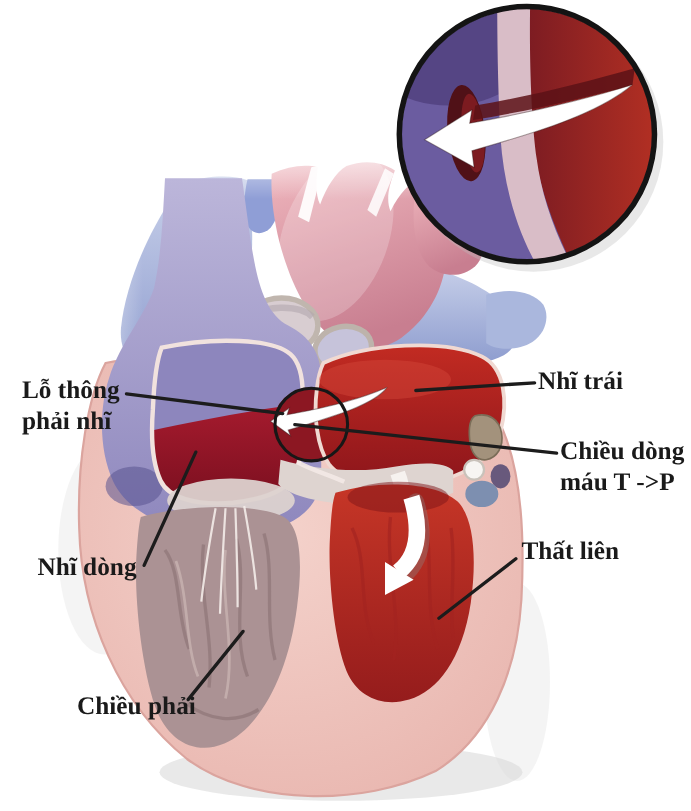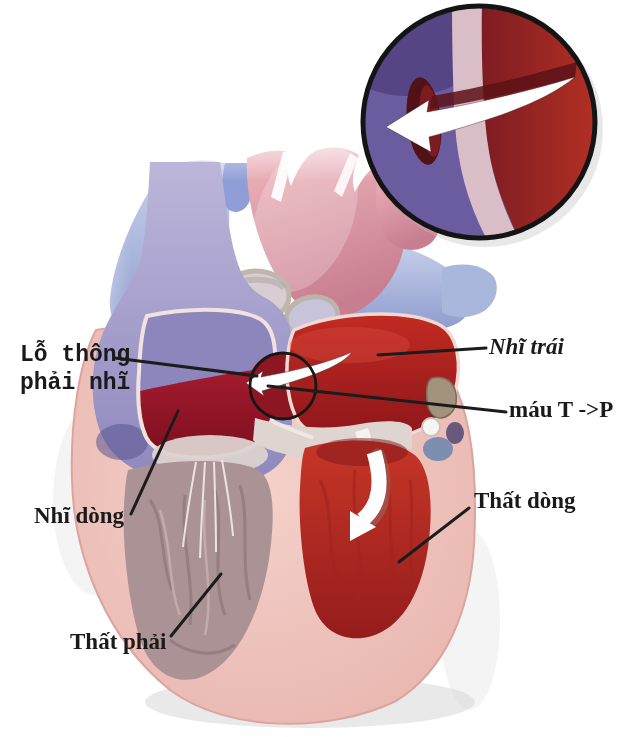--- a/index.html
+++ b/index.html
@@ -175,30 +175,31 @@
         <ellipse cx="424" cy="121" rx="17" ry="44" fill="#501117" transform="rotate(-6 424 121)"></ellipse>
         <ellipse cx="430" cy="121" rx="10" ry="36" fill="#8e2025" opacity="0.7" transform="rotate(-6 430 121)"></ellipse>
       </g>
       <path d="M 432,96 C 480,88 535,74 577,62 L 575,77 C 533,89 480,101 430,109 Z" fill="#5c1216" opacity="0.85"></path>
       <path d="M 386,127 L 429,100 L 427,112 C 478,103 533,90 575,77 C 543,104 486,121 429,137 L 431,152 Z" fill="#ffffff" stroke="#2a1515" stroke-width="1" stroke-opacity="0.4"></path>
     </g>
     <circle cx="479" cy="122" r="116" fill="none" stroke="#141414" stroke-width="5"></circle>
   </g>
 </svg>
 
-  <div class="lbl" style="left:20px;top:341px;font-family:Liberation Mono, monospace;">
+  <div class="lbl" style="left:20px;top:341px;">
     <span style="display:block">Lỗ thông</span>
     <span style="display:block">phải nhĩ</span>
   </div>
 
-  <div class="lbl" style="left:489px;top:333px;font-style:italic;">Nhĩ trái</div>
+  <div class="lbl" style="left:489px;top:333px;">Nhĩ trái</div>
 
   <div class="lbl" style="left:509px;top:396px;">
+    <span style="display:block">Chiều dòng</span>
     <span style="display:block">máu T -&gt;P</span>
   </div>
 
-  <div class="lbl" style="left:474px;top:487px;">Thất dòng</div>
+  <div class="lbl" style="left:474px;top:487px;">Thất liên</div>
 
   <div class="lbl" style="left:34px;top:502px;">Nhĩ dòng</div>
 
-  <div class="lbl" style="left:70px;top:628px;">Thất phải</div>
+  <div class="lbl" style="left:70px;top:628px;">Chiều phải</div>
 
 </div>
 
 </body></html>

